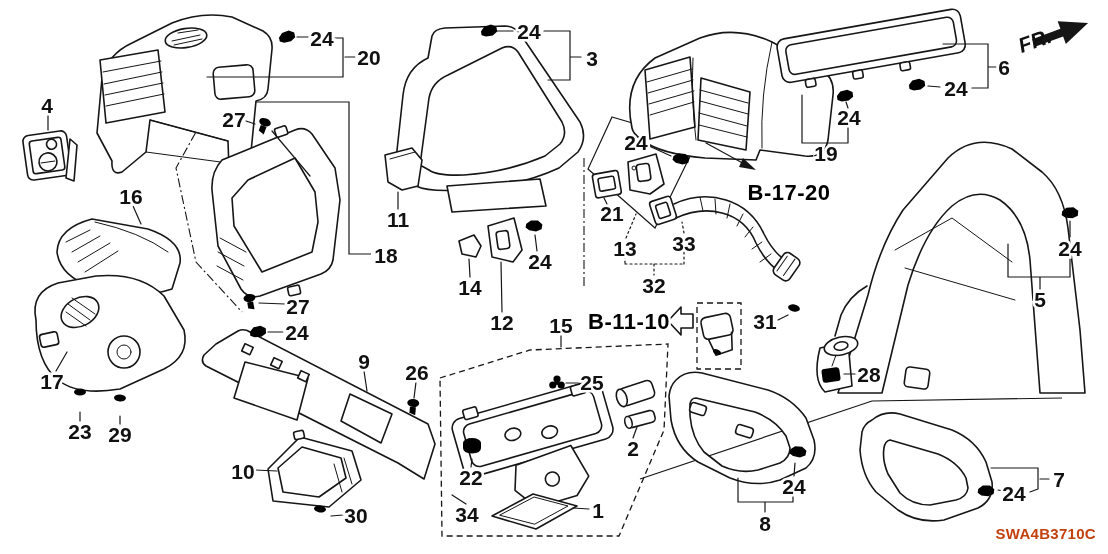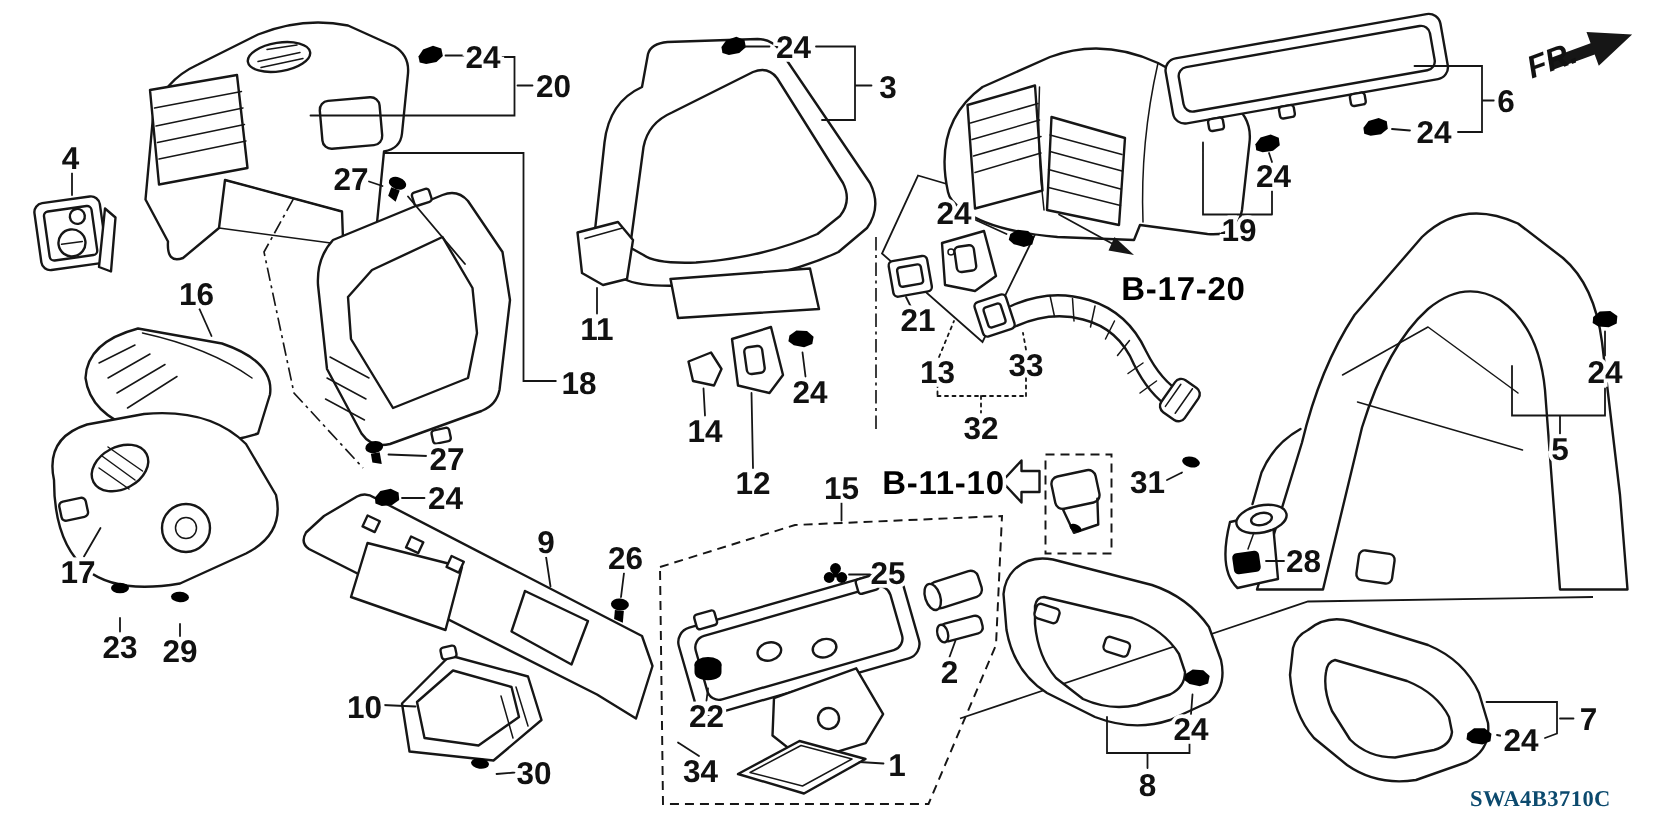--- a/index.html
+++ b/index.html
@@ -23,22 +23,22 @@
   text.callout {
     font-family:"Liberation Sans", sans-serif; font-size:21px; font-weight:bold;
     fill:#111; text-anchor:middle; paint-order:stroke; stroke:#ffffff; stroke-width:5px;
   }
   text.ref {
     font-family:"Liberation Sans", sans-serif; font-size:22px; font-weight:bold;
     fill:#000; text-anchor:middle; paint-order:stroke; stroke:#ffffff; stroke-width:5px;
     letter-spacing:0.5px;
   }
   .code-label {
-    position:absolute; left:980px; top:525px; width:116px; text-align:left;
-    font-size:15px; font-weight:bold; color:#0c4a6e; letter-spacing:0.3px;font-family:Liberation Serif, serif;
+    position:absolute; left:980px; top:525px; width:116px; text-align:right;
+    font-size:15px; font-weight:bold; color:#c2410c; letter-spacing:0.3px;
   }
   .fr-label {
     position:absolute; left:1010px; top:29px; width:50px; text-align:center;
     font-size:21px; font-weight:bold; font-style:italic; color:#111;
     transform:rotate(-20deg);
   }
 </style>
 </head>
 <body>
 

